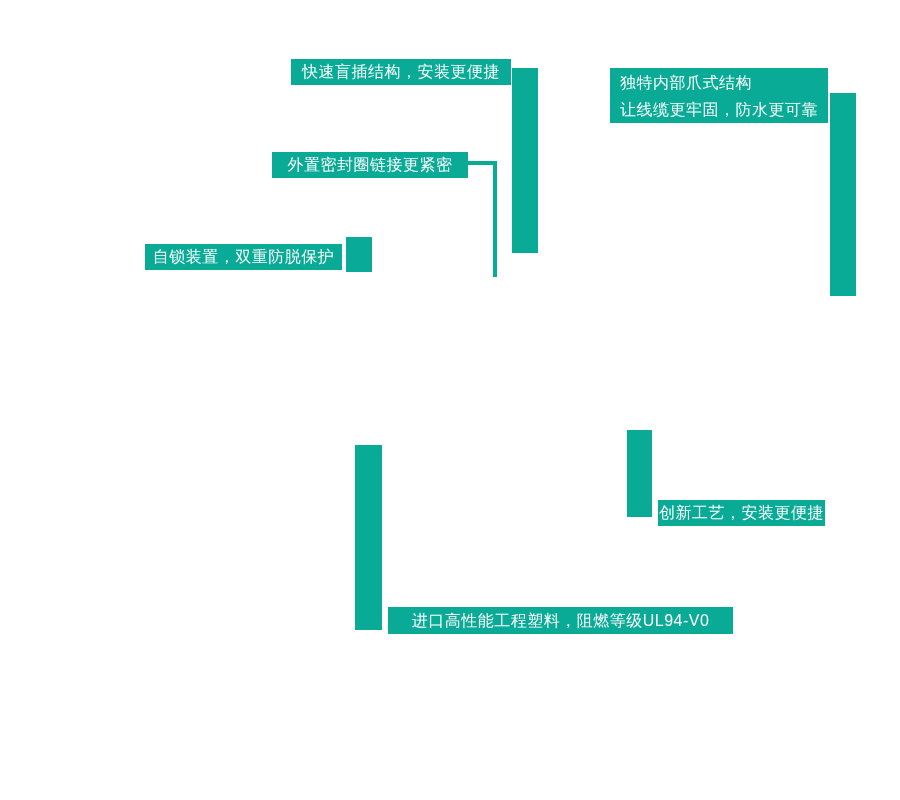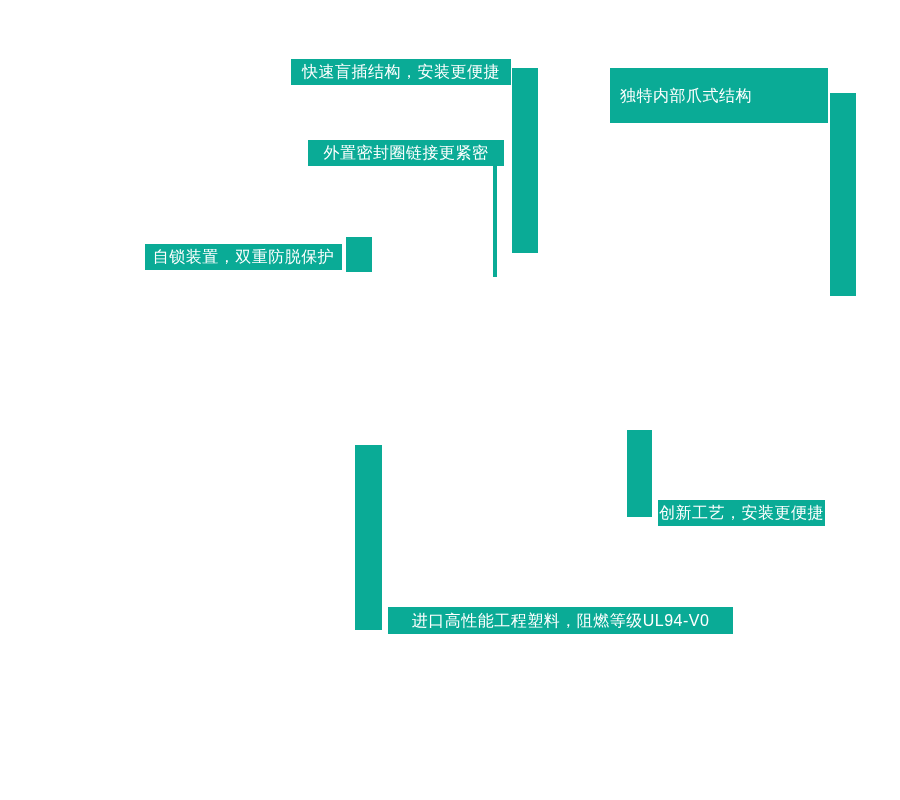--- a/index.html
+++ b/index.html
@@ -41,21 +41,21 @@
     background: var(--accent);
   }
 
   
   #label-quick-blind { left: 291px; top: 59px;  width: 220px; height: 26px; }
   #bar-quick-blind   { left: 512px; top: 68px;  width: 26px;  height: 185px; }
 
   #label-claw        { left: 610px; top: 68px;  width: 218px; height: 55px; }
   #bar-claw          { left: 830px; top: 93px;  width: 26px;  height: 203px; }
 
-  #label-seal        { left: 272px; top: 140px; width: 196px; height: 26px; margin-left: 36px; }
+  #label-seal        { left: 272px; top: 152px; width: 196px; height: 26px; }
   #seal-hline        { left: 468px; top: 161px; width: 29px;  height: 4px; }
   #seal-vline        { left: 493px; top: 161px; width: 4px;   height: 116px; }
 
   #label-self-lock   { left: 145px; top: 244px; width: 197px; height: 26px; }
   #lock-square       { left: 346px; top: 237px; width: 26px;  height: 35px; }
 
   #bar-anti-slip     { left: 627px; top: 430px; width: 25px;  height: 87px; }
   #label-anti-slip   { left: 658px; top: 500px; width: 167px; height: 26px; }
 
   #bar-material      { left: 355px; top: 445px; width: 27px;  height: 185px; }
@@ -64,20 +64,21 @@
 </head>
 <body>
 
 <div class="canvas">
 
   <div class="callout" id="label-quick-blind">快速盲插结构，安装更便捷</div>
   <div class="bar" id="bar-quick-blind"></div>
 
   <div class="callout two-line" id="label-claw">
     <span>独特内部爪式结构</span>
+    <span>让线缆更牢固，防水更可靠</span>
   </div>
   <div class="bar" id="bar-claw"></div>
 
   <div class="callout" id="label-seal">外置密封圈链接更紧密</div>
   <div class="line" id="seal-hline"></div>
   <div class="line" id="seal-vline"></div>
 
   <div class="callout" id="label-self-lock">自锁装置，双重防脱保护</div>
   <div class="sq" id="lock-square"></div>
 

